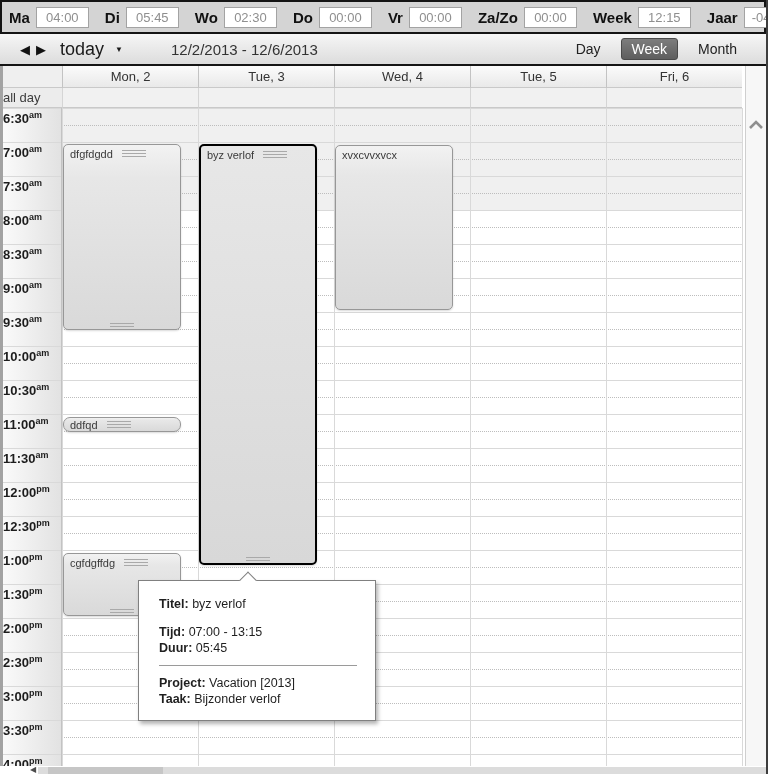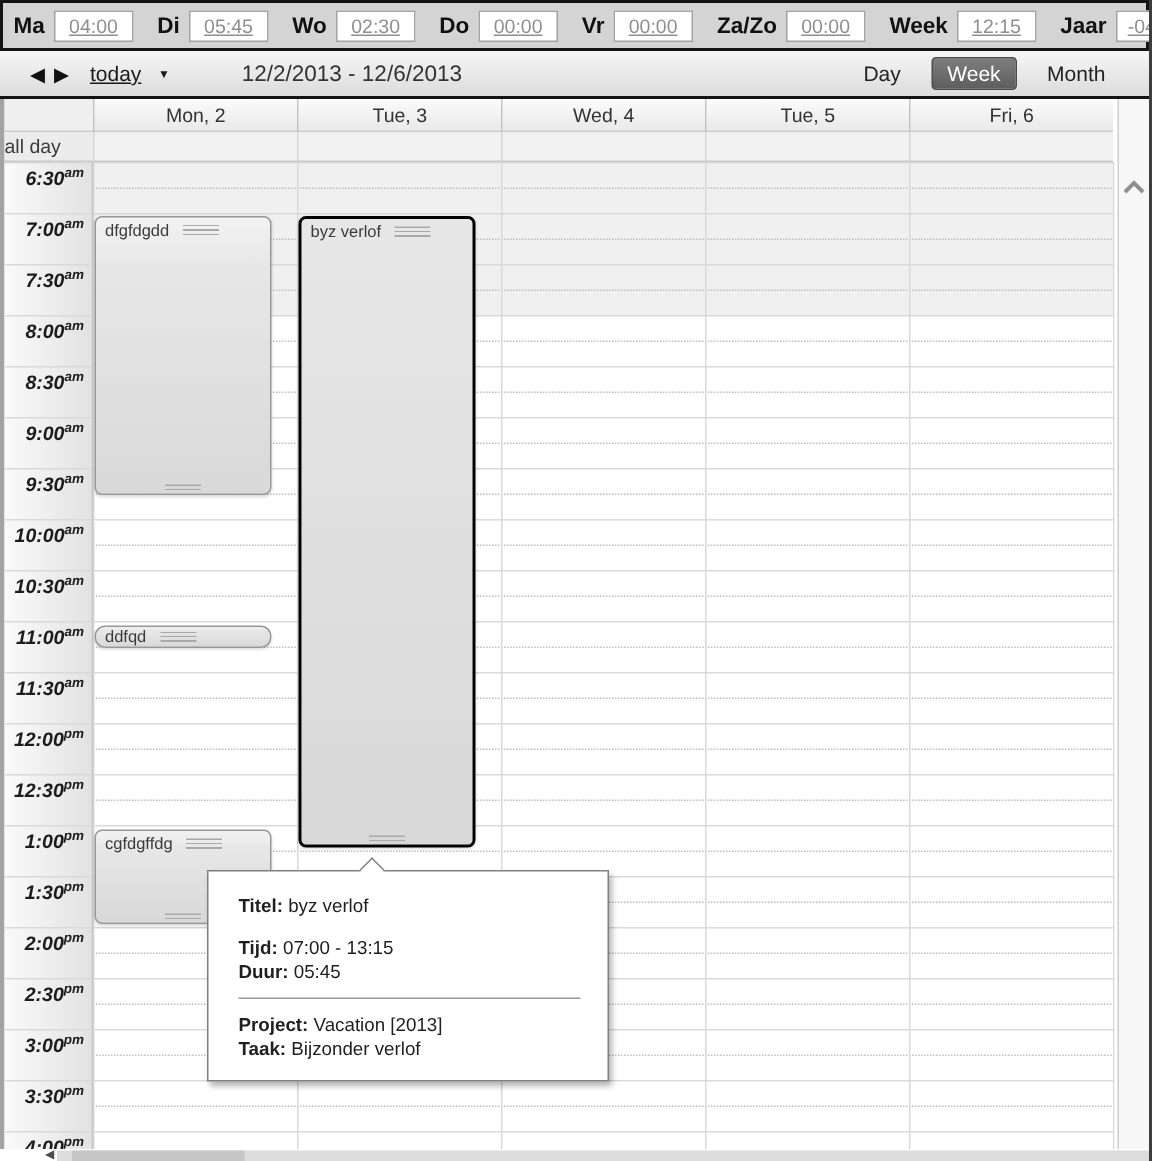--- a/index.html
+++ b/index.html
@@ -8,29 +8,29 @@
   .app { position:relative; width:768px; height:774px; background:#fff;
          border-right:2px solid #3d3d3d; overflow:hidden; }
 
   
   .summary-bar { position:absolute; top:0; left:0; width:766px; height:34px;
     background:#d4d4d4; border:2px solid #141414; display:flex; align-items:center;
     padding-left:7px; }
   .sb-group { display:flex; align-items:center; margin-right:16px; }
   .sb-label { font-weight:bold; font-size:15px; color:#111; margin-right:6px; white-space:nowrap; }
   .sb-input { width:53px; height:21px; border:1px solid #a3a3a3; background:#fff;
-    color:#8f8f8f; font-size:13px; text-align:center; font-family:"Liberation Sans",sans-serif;text-decoration:underline; }
+    color:#8f8f8f; font-size:13px; text-align:center; font-family:"Liberation Sans",sans-serif; }
 
   
   .navbar { position:absolute; top:34px; left:0; width:766px; height:32px;
     background:linear-gradient(#f6f6f6,#dcdcdc); border-bottom:2px solid #141414;
     display:flex; align-items:center; padding:0 24px 0 20px; }
   .nav-arrow { font-size:13px; color:#111; cursor:pointer; line-height:1; }
   .nav-arrow + .nav-arrow { margin-left:6px; }
-  .today { margin-left:14px; font-size:14px; color:#1a1a1a; text-decoration:underline; cursor:pointer; }
+  .today { margin-left:14px; font-size:18px; color:#1a1a1a; cursor:pointer; }
   .caret { margin-left:11px; font-size:8px; color:#1a1a1a; cursor:pointer; }
   .date-range { margin-left:48px; font-size:15px; color:#333; }
   .view-switch { margin-left:auto; display:flex; align-items:flex-end; gap:15px; }
   .view-btn { font-size:14px; color:#222; background:none; border:1px solid transparent;
     padding:2px 4px; cursor:pointer; font-family:"Liberation Sans",sans-serif; }
   .view-btn.selected { background:linear-gradient(#7d7d7d,#5e5e5e); color:#fff;
     border:1px solid #4a4a4a; border-radius:3px; padding:2px 10px; }
 
   
   .sched { position:absolute; top:66px; left:0; right:0; bottom:0; }
@@ -44,22 +44,22 @@
 
   .allday-row { position:absolute; top:22px; left:3px; height:20px; display:flex; }
   .allday-gutter { width:59px; background:#ececec; font-size:13px; color:#3c3c3c;
     text-align:left; padding-right:5px; line-height:19px; border-bottom:1px solid #c9c9c9; }
   .allday-cell { width:136px; background:#f1f1f1; border-left:1px solid #d5d5d5;
     border-bottom:1px solid #c9c9c9; cursor:pointer; }
 
   .gutter { position:absolute; top:42px; left:3px; width:59px; bottom:8px;
     background:linear-gradient(to right,#fafafa,#e2e2e2); border-right:1px solid #c3c3c3;
     overflow:hidden; }
-  .g-row { height:34px; border-top:1px solid #d9d9d9; text-align:right;
-    padding:1px 5px 0 0; font-weight:bold; font-size:13px; color:#1c1c1c; white-space:nowrap;font-style:italic; }
+  .g-row { height:34px; border-top:1px solid #d9d9d9; 
+    padding:1px 5px 0 0; font-weight:bold; font-size:13px; color:#1c1c1c; white-space:nowrap; }
   .g-row sup { font-size:9px; font-weight:bold; }
 
   .day-area { position:absolute; top:42px; left:62px; width:681px; bottom:8px;
     overflow:hidden; background:#fff; cursor:pointer; }
   .offhours { position:absolute; top:0; left:0; width:681px; height:102px; background:#f0f0f0; }
   .row-stripe { position:absolute; left:0; width:681px; height:34px; border-top:1px solid #d9d9d9; }
   .quarter-line { position:absolute; top:16px; left:0; width:100%; border-top:1px dotted #bdbdbd; }
   .col-line { position:absolute; top:0; bottom:0; width:0; border-left:1px solid #d9d9d9; }
 
   .event { position:absolute; width:118px; border:1px solid #979797; border-radius:5px;
@@ -79,21 +79,21 @@
   
   .vscroll { position:absolute; top:0; right:0; width:21px; bottom:8px;
     background:#f7f7f7; border-left:1px solid #cfcfcf; text-align:center; }
   .vscroll svg { margin-top:54px; cursor:pointer; }
   .hscroll { position:absolute; left:0; right:0; bottom:0; height:8px; background:#fff; }
   .h-arrow { position:absolute; left:30px; top:0; font-size:8px; line-height:8px; color:#4c4c4c; cursor:pointer; }
   .h-track { position:absolute; left:38px; right:0; top:1px; height:7px; background:#dcdcdc; }
   .h-thumb { position:absolute; left:10px; width:115px; top:0; height:7px; background:#c6c6c6; cursor:pointer; }
 
   
-  .tooltip { position:absolute; left:138px; top:580px; width:268px; z-index:10;
+  .tooltip { position:absolute; left:138px; top:580px; width:238px; z-index:10;
     background:#fff; border:1px solid #808080; box-shadow:2px 3px 4px rgba(0,0,0,.3);
     padding:15px 10px 13px 20px; font-size:12.5px; color:#1f1f1f; }
   .tt-arrow { position:absolute; top:-7px; left:103px; width:12px; height:12px; background:#fff;
     border-left:1px solid #808080; border-top:1px solid #808080; transform:rotate(45deg); }
   .tt-line { line-height:16px; }
   .tt-line b { font-weight:bold; }
   .tt-gap { height:12px; }
   .tt-divider { border-top:1px solid #9a9a9a; margin:9px 8px 9px 0; }
 </style>
 </head>
@@ -269,20 +269,25 @@
           </div>
           <div class="grip-bottom"></div>
         </div>
         <div class="event selected" style="left: 137px; top: 36px; height: 421px;">
           <div class="ev-title">
             <span class="ev-text">byz verlof</span>
             <span class="grip-inline"></span>
           </div>
           <div class="grip-bottom"></div>
         </div>
+        <div class="event" style="left: 273px; top: 37px; height: 165px;">
+          <div class="ev-title">
+            <span class="ev-text">xvxcvvxvcx</span>
+          </div>
+        </div>
         <div class="event small" style="left: 1px; top: 309px; height: 15px;">
           <div class="ev-title">
             <span class="ev-text">ddfqd</span>
             <span class="grip-inline"></span>
           </div>
         </div>
         <div class="event" style="left: 1px; top: 445px; height: 63px;">
           <div class="ev-title">
             <span class="ev-text">cgfdgffdg</span>
             <span class="grip-inline"></span>

